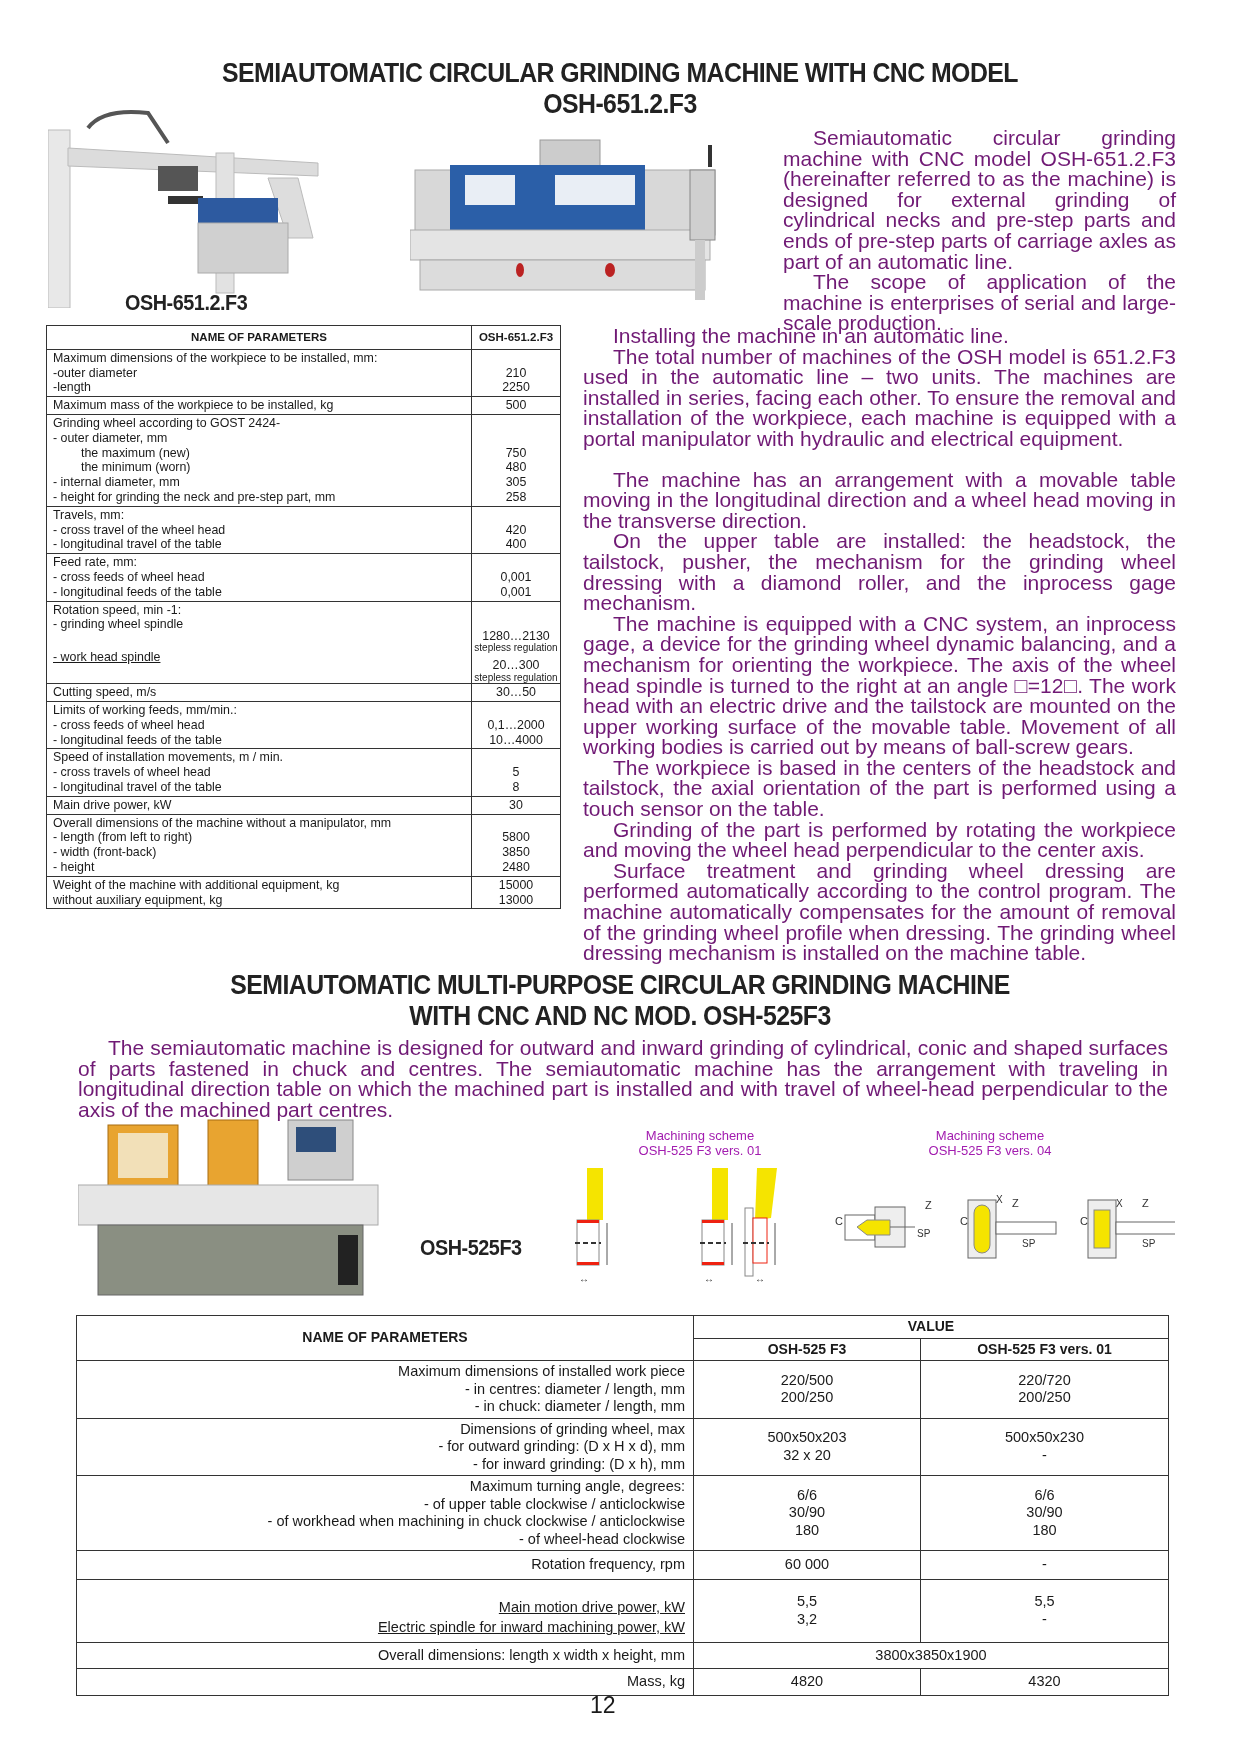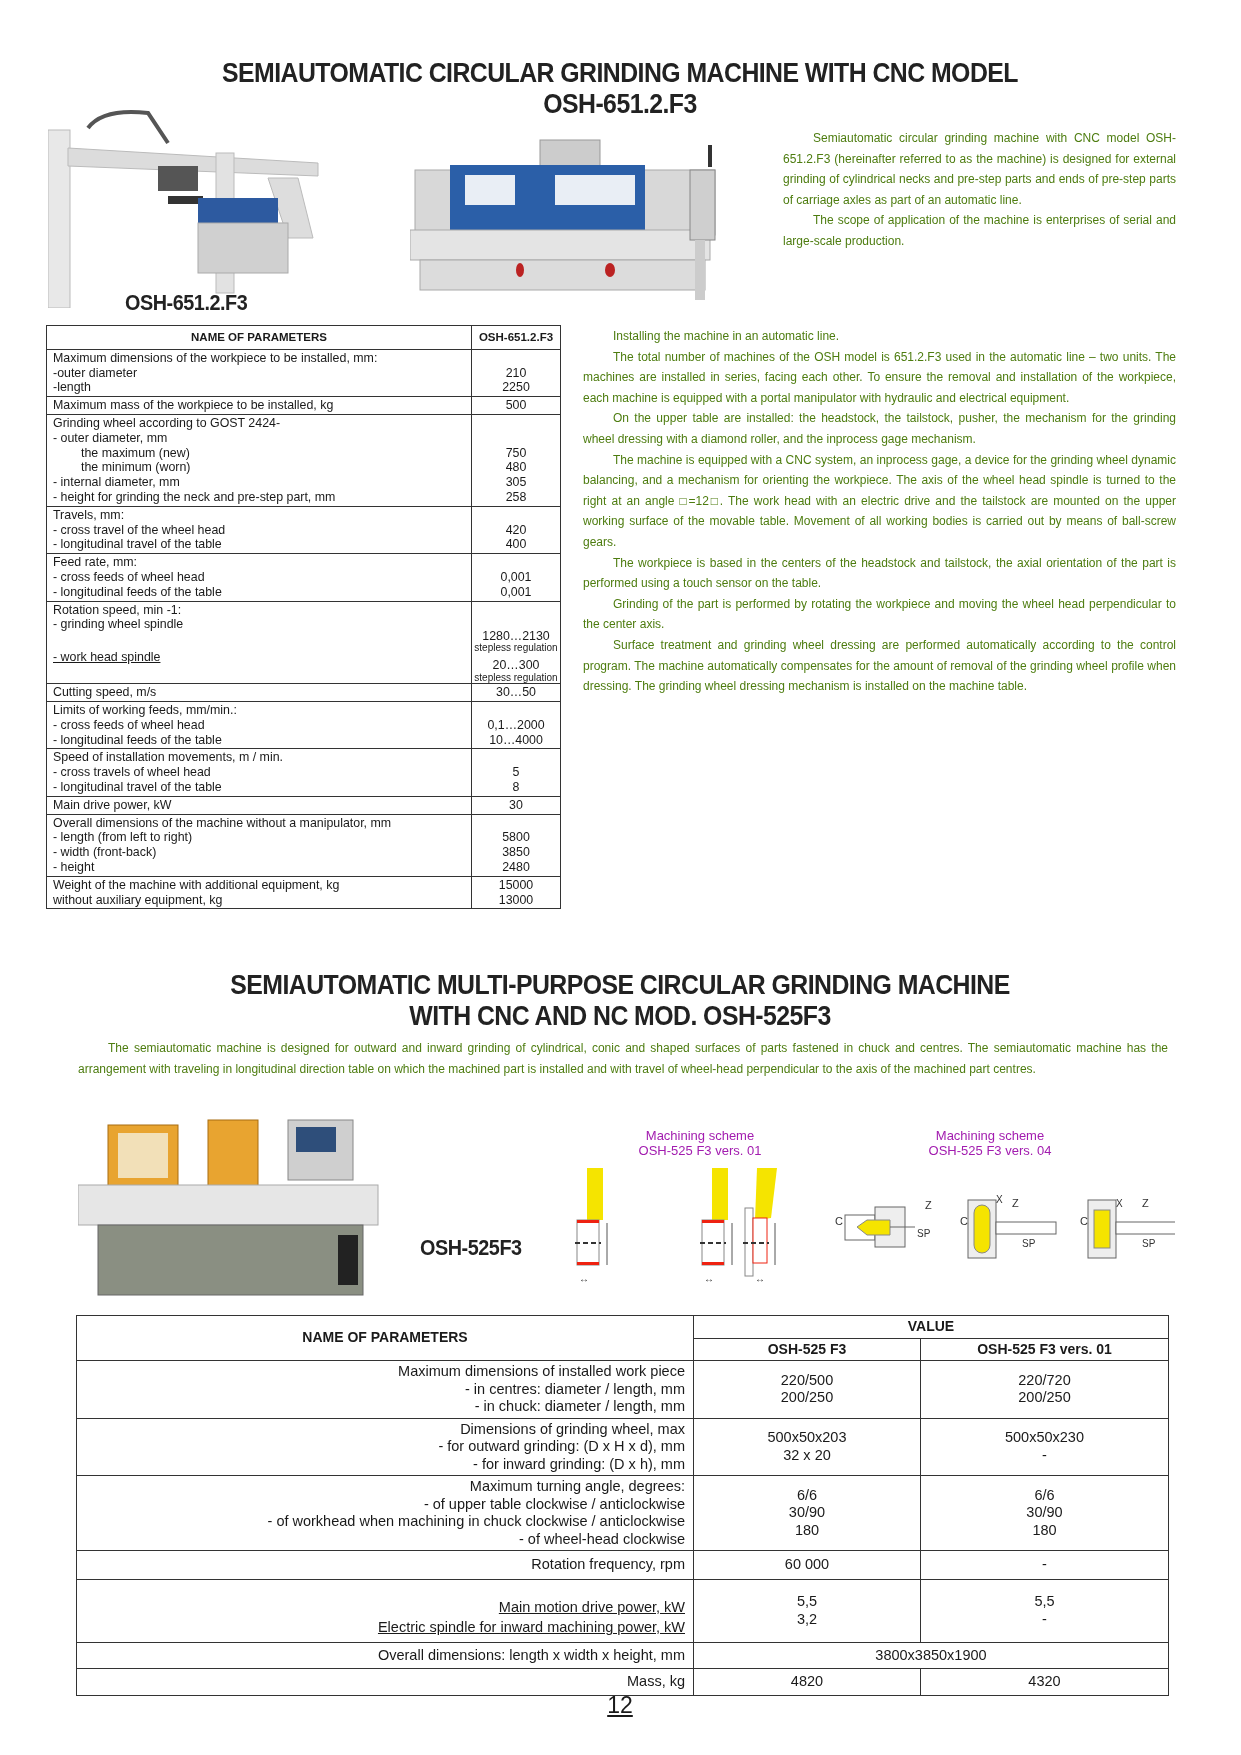--- a/index.html
+++ b/index.html
@@ -1,19 +1,19 @@
 <!DOCTYPE html>
 <html><head>
 <meta charset="utf-8">
 <style>
   html, body { margin:0; padding:0; background:#fff; }
   body { width:1241px; height:1755px; position:relative; overflow:hidden; font-family:"Liberation Sans", sans-serif; color:#1a1a1a; }
   .abs { position:absolute; }
   .title { font-family:"Liberation Sans", sans-serif; font-weight:bold; font-size:27px; text-align:center; letter-spacing:-0.6px; line-height:31px; color:#222; transform:scaleX(0.92); }
-  .para { font-size:12px; line-height:20.6px; text-align:justify; color:#4d7c0f; }
+  .para { font-size:21px; line-height:20.6px; text-align:justify; color:#701a75; }
   .para p { margin:0; text-indent:30px; }
   .para p.gap { margin-top:20px; }
   table { border-collapse:collapse; }
   .t1 { position:absolute; left:46px; top:325px; width:515px; font-size:12.4px; line-height:14.8px; }
   .t1 td, .t1 th { border:1.5px solid #333; padding:1px 6px; vertical-align:top; }
   .t1 th { font-size:11.5px; font-weight:bold; text-align:center; padding:4px 4px; }
   .t1 td.v { text-align:center; vertical-align:bottom; width:84px; padding:1px 2px; }
   .ind { padding-left:28px; display:block; }
   .sl { font-size:10px; line-height:9px; display:block; }
   .line { display:block; }
@@ -66,20 +66,21 @@
 </div>
 
 <div class="abs para" style="left:783px; top:128px; width:393px;">
   <p>Semiautomatic circular grinding machine with CNC model OSH-651.2.F3 (hereinafter referred to as the machine) is designed for external grinding of cylindrical necks and pre-step parts and ends of pre-step parts of carriage axles as part of an automatic line.</p>
   <p>The scope of application of the machine is enterprises of serial and large-scale production.</p>
 </div>
 
 <div class="abs para" style="left:583px; top:326px; width:593px;">
   <p>Installing the machine in an automatic line.</p>
   <p>The total number of machines of the OSH model is 651.2.F3 used in the automatic line – two units. The machines are installed in series, facing each other. To ensure the removal and installation of the workpiece, each machine is equipped with a portal manipulator with hydraulic and electrical equipment.</p>
+  <p class="gap">The machine has an arrangement with a movable table moving in the longitudinal direction and a wheel head moving in the transverse direction.</p>
   <p>On the upper table are installed: the headstock, the tailstock, pusher, the mechanism for the grinding wheel dressing with a diamond roller, and the inprocess gage mechanism.</p>
   <p>The machine is equipped with a CNC system, an inprocess gage, a device for the grinding wheel dynamic balancing, and a mechanism for orienting the workpiece. The axis of the wheel head spindle is turned to the right at an angle □=12□. The work head with an electric drive and the tailstock are mounted on the upper working surface of the movable table. Movement of all working bodies is carried out by means of ball-screw gears.</p>
   <p>The workpiece is based in the centers of the headstock and tailstock, the axial orientation of the part is performed using a touch sensor on the table.</p>
   <p>Grinding of the part is performed by rotating the workpiece and moving the wheel head perpendicular to the center axis.</p>
   <p>Surface treatment and grinding wheel dressing are performed automatically according to the control program. The machine automatically compensates for the amount of removal of the grinding wheel profile when dressing. The grinding wheel dressing mechanism is installed on the machine table.</p>
 </div>
 
 <table class="t1">
   <tbody>
       <tr>
@@ -413,13 +414,13 @@
     <td class="v">
           <span class="line">4820</span>
         </td>
     <td class="v">
           <span class="line">4320</span>
         </td>
   </tr>
 </tbody>
   </table>
 
-<div class="abs" style="left:590px; top:1692px; width:60px; text-align:center; font-size:23px;text-decoration:underline;">12</div>
+<div class="abs" style="left:590px; top:1692px; width:60px; font-size:23px;">12</div>
 
 </body></html>

